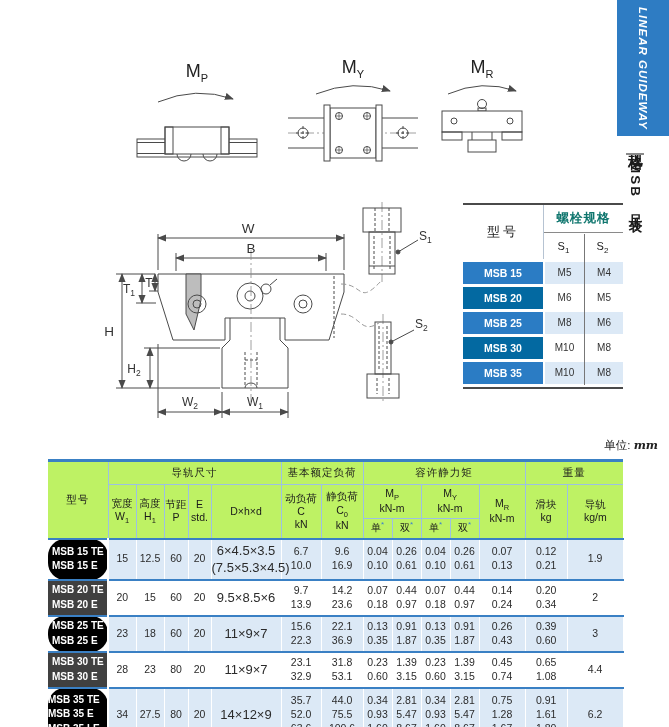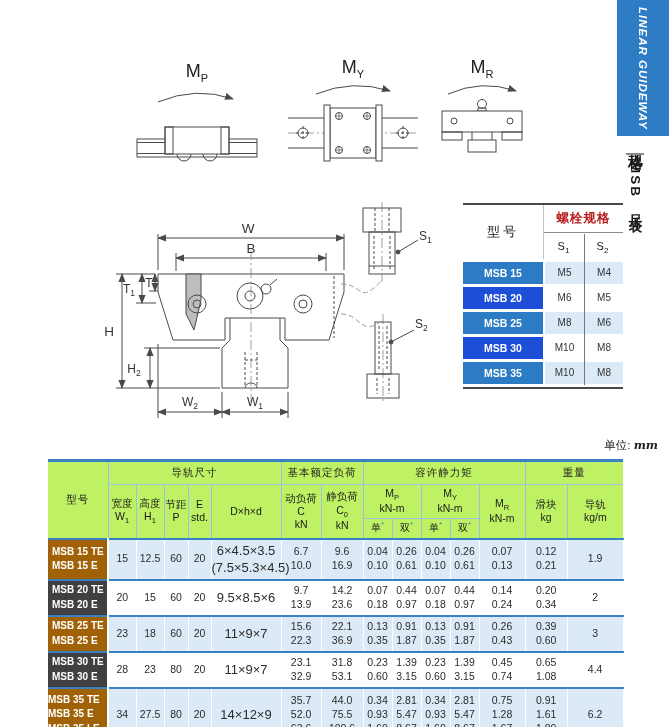--- a/index.html
+++ b/index.html
@@ -29,28 +29,28 @@
   .drawing text.big{font-size:13.5px;}
 
   
   .bt{position:absolute;left:463px;top:203px;width:160px;border-top:2px solid #4a4a4a;
       border-bottom:2px solid #4a4a4a;padding:0 0 3px 0;}
   .bt-head{display:flex;}
   .bt-model{width:80px;display:flex;align-items:center;justify-content:center;font-size:13px;
             letter-spacing:3px;color:#1a1a1a;}
   .bt-right{flex:1;border-left:1px solid #b6c3d2;}
   .bt-group{height:27px;line-height:27px;text-align:center;font-size:12.5px;font-weight:600;
-            letter-spacing:1px;border-bottom:1px solid #8a8a8a;color:#b91c1c;}
+            letter-spacing:1px;border-bottom:1px solid #8a8a8a;color:#0f766e;}
   .bt-subs{display:flex;height:26px;}
   .bt-s{width:39px;text-align:center;line-height:26px;font-size:11px;color:#1a1a1a;}
   .bt-s sub{font-size:8px;}
   .bt-row{display:flex;margin-top:3px;height:22px;}
   .bt-m{width:80px;color:#fff;font-weight:700;font-size:10.5px;text-align:center;line-height:22px;}
   .bt-row.blue .bt-m{background:#2b7cc4;}
-  .bt-row.gray .bt-m{background:#1d4ed8;}
+  .bt-row.gray .bt-m{background:#0369a1;}
   .bt-v{width:39px;margin-left:2px;text-align:center;font-size:10px;line-height:22px;color:#333;}
   .bt-row .v2{width:38px;margin-left:1px;}
   .bt-row.blue .bt-v{background:#dce9f6;}
   .bt-row.gray .bt-v{background:#ffffff;}
   .bt-vline{position:absolute;left:120.5px;top:29px;bottom:2px;width:1.5px;background:#777;}
 
   
   .unit{position:absolute;left:446px;top:438px;width:212px;text-align:right;font-size:11.5px;color:#222;}
   .unit .val{font-family:"DejaVu Serif","Liberation Serif",serif;font-style:italic;font-weight:600;}
 
@@ -68,21 +68,21 @@
   .mt .hr3 th{height:15px;font-size:10px;}
   sup.star{color:#3a7fd0;font-size:8px;vertical-align:super;line-height:0;}
   .mt tbody tr{border-top:2px solid #3a80c4;}
   .mt td{text-align:center;vertical-align:middle;font-size:10.5px;line-height:1.32;
          padding:2.5px 0;border-left:1px solid #fff;border-right:1px solid #fff;color:#2b2b2b;}
   .mt td.dhd{font-size:13px;}
   .mt td.lbl{text-align:left;padding-left:4px;color:#fff;font-weight:700;font-size:10px;
              line-height:1.45;border-left:0;border-right:2px solid #fff;}
   .mt tr.row-blue td{background:#dce9f6;}
   .mt tr.row-gray td{background:#ffffff;}
-  .mt tr.row-blue td.lbl{background:#a16207;}
+  .mt tr.row-blue td.lbl{background:#000000;border-radius:17px;}
   .mt tr.row-gray td.lbl{background:#404040;}
   .mt tr.row-b5 td{padding:4px 0;}
 </style>
 </head>
 <body>
 
 <div class="page">
 
   <div class="banner">
     <span class="banner-text">LINEAR GUIDEWAY</span>

